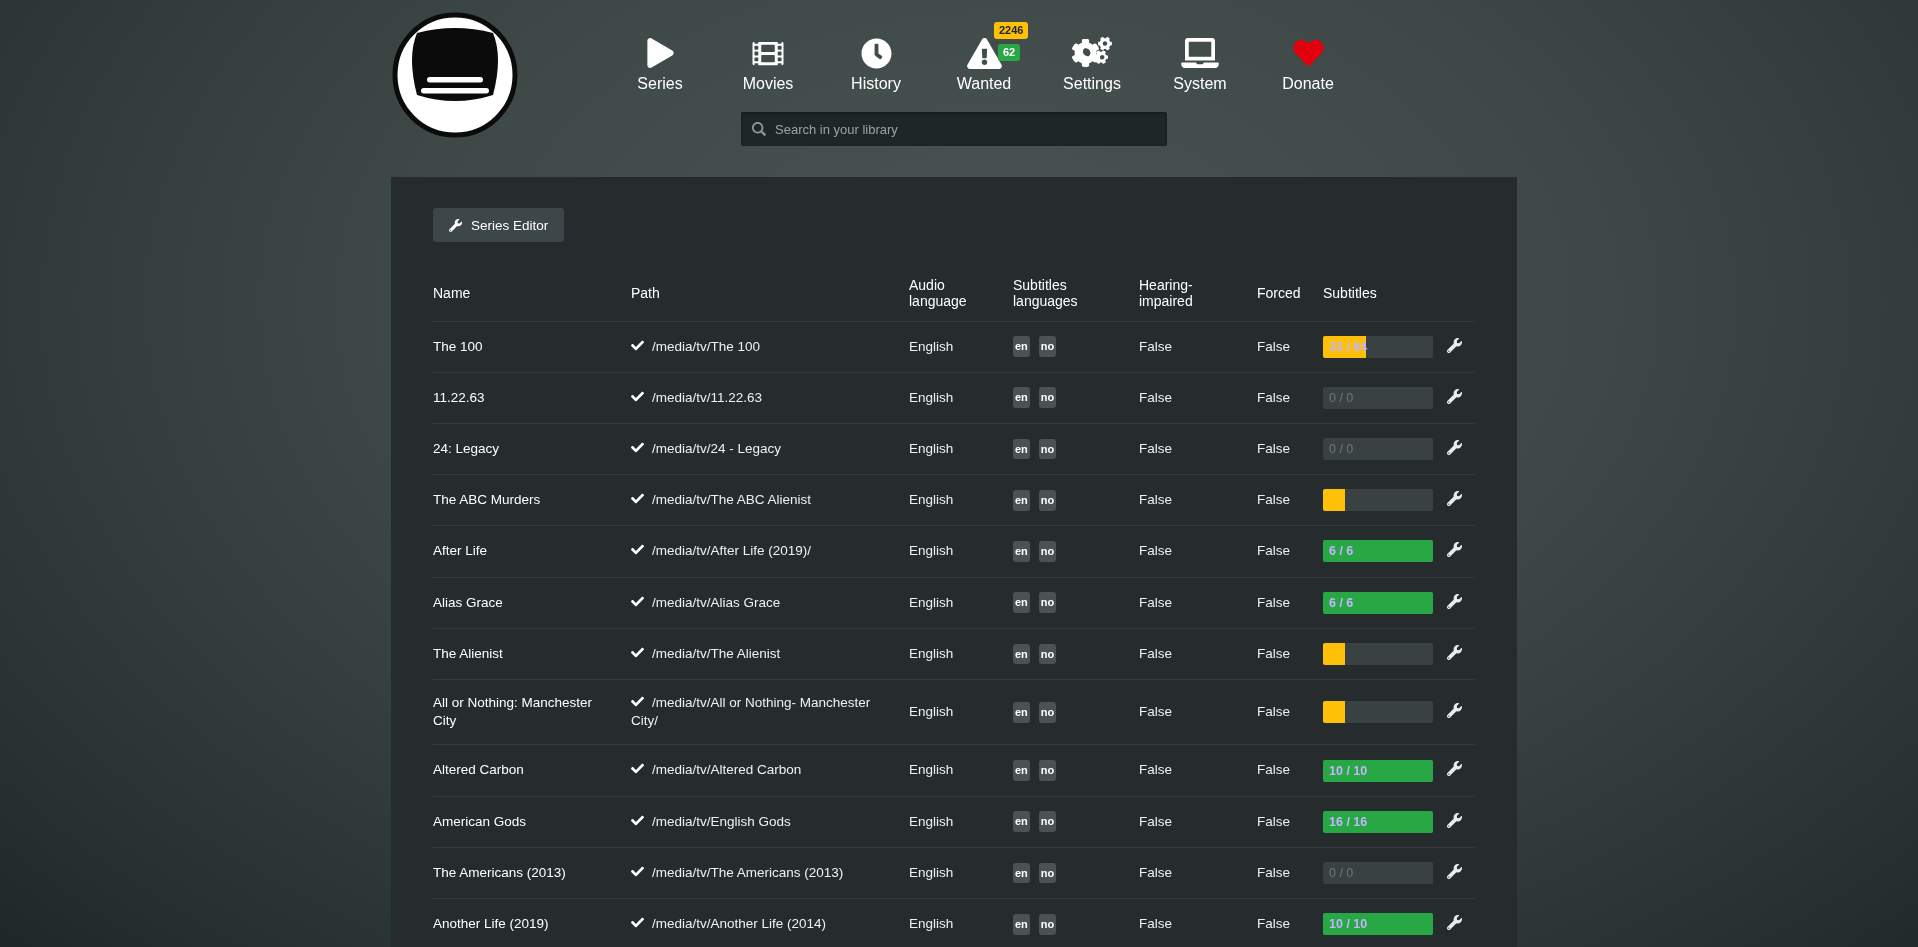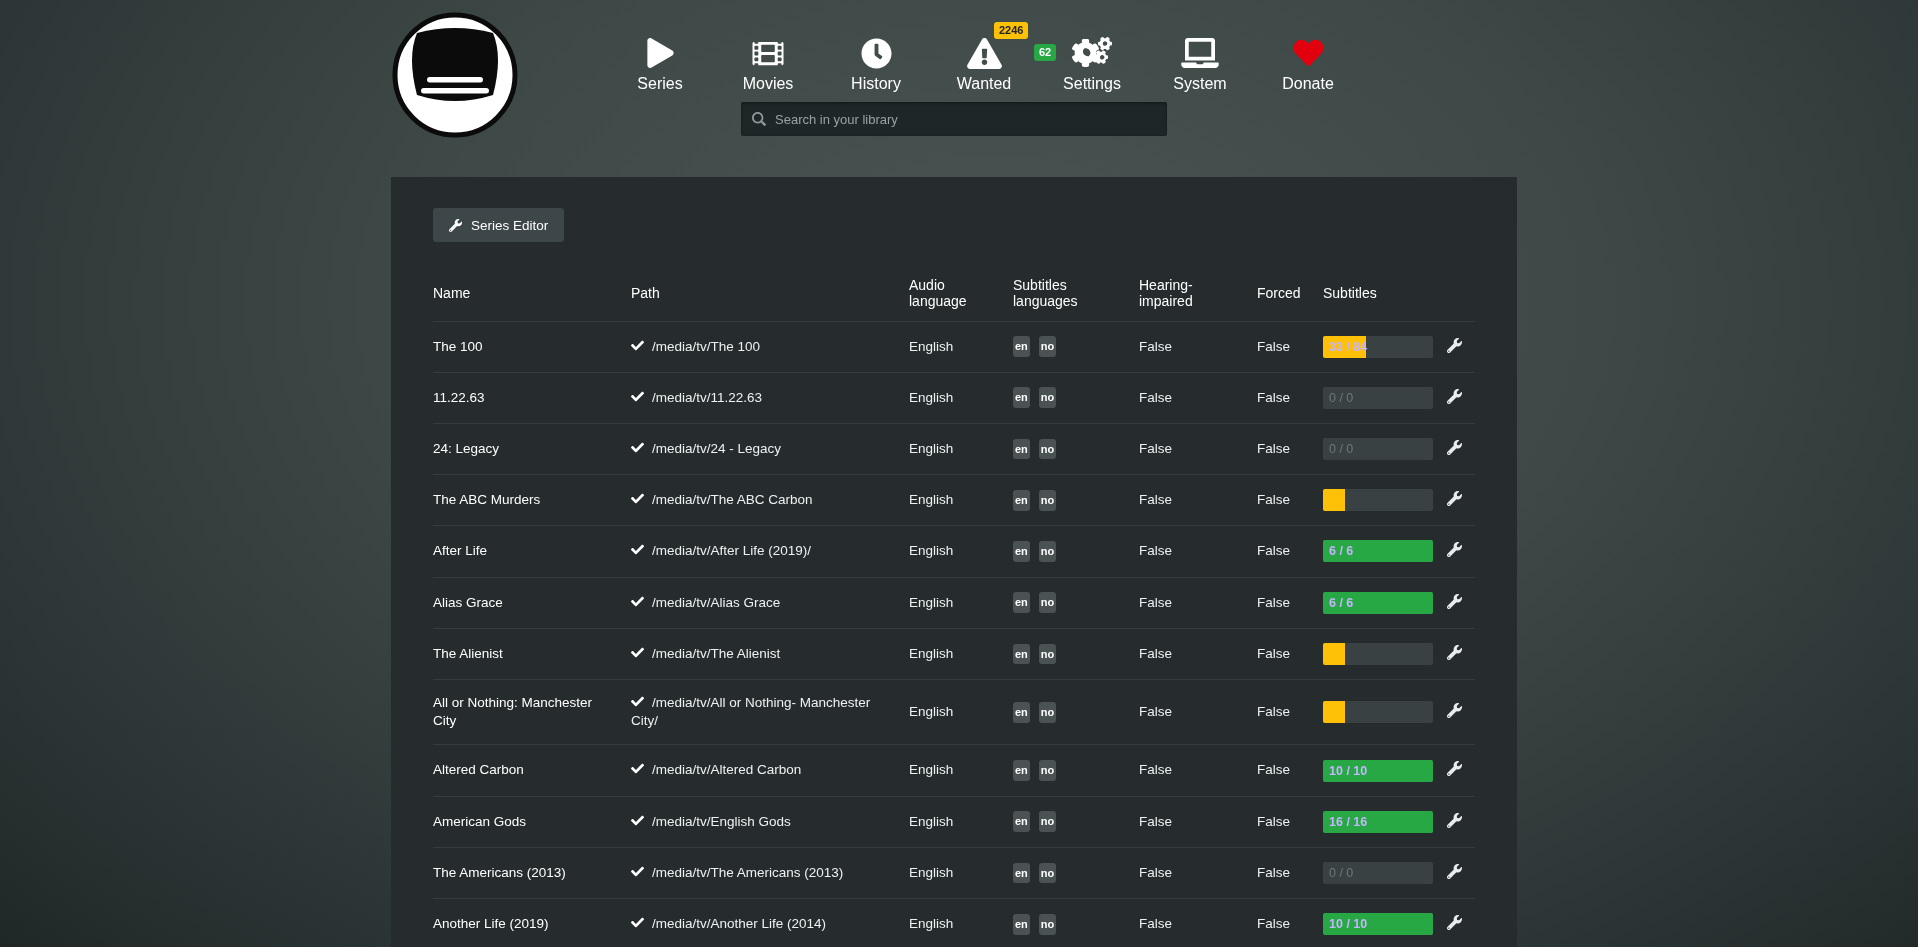--- a/index.html
+++ b/index.html
@@ -25,21 +25,21 @@
   .nav-icon svg { fill:#ffffff; }
   .nav-label { margin-top:3px; font-size:16px; color:#ffffff; }
   .nav-badge {
     position:absolute; font-size:11px; font-weight:bold; line-height:1;
     padding:3px 5px; border-radius:3px; z-index:3;
   }
   .badge-top { top:-12px; left:64px; color:#212529; }
   .badge-bottom { top:10px; left:68px; color:#ffffff; }
 
   .searchbar {
-    position:absolute; left:741px; top:102px; width:426px; height:34px;
+    position:absolute; left:741px; top:112px; width:426px; height:34px;
     background:#1e2627; border-radius:2px; display:flex; align-items:center;
     box-shadow: inset 0 1px 3px rgba(0,0,0,0.4);
   }
   .searchbar svg { fill:#8f9799; margin:0 9px 0 11px; }
   .searchbar input {
     flex:1; background:transparent; border:none; outline:none;
     color:#d6dadb; font-size:13px; font-family:"Liberation Sans", sans-serif; height:100%;
   }
   .searchbar input::placeholder { color:#9aa2a4; }
 
@@ -130,21 +130,21 @@
       <div class="nav-icon">
         <svg width="31" height="31" viewBox="0 0 512 512">
             <path d="M256,8C119,8,8,119,8,256S119,504,256,504,504,393,504,256,393,8,256,8Zm92.49,313h0l-20,25a16,16,0,0,1-22.49,2.5h0l-67-49.72a40,40,0,0,1-15-31.23V112a16,16,0,0,1,16-16h32a16,16,0,0,1,16,16V256l58,42.5A16,16,0,0,1,348.49,321Z"></path>
           </svg>
       </div>
       <div class="nav-label">History</div>
     </div>
 
     <div class="nav-item">
       <span class="nav-badge badge-top" style="background: rgb(255, 193, 7);">2246</span>
-      <span class="nav-badge badge-bottom" style="background: rgb(40, 167, 69); margin-left: 36px;">62</span>
+      <span class="nav-badge badge-bottom" style="background: rgb(40, 167, 69);">62</span>
       <div class="nav-icon">
         <svg width="35" height="31" viewBox="0 0 576 512">
             <path d="M569.517 440.013C587.975 472.007 564.806 512 527.94 512H48.054c-36.937 0-59.999-40.055-41.577-71.987L246.423 23.985c18.467-32.009 64.72-31.951 83.154 0l239.94 416.028zM288 354c-25.405 0-46 20.595-46 46s20.595 46 46 46 46-20.595 46-46-20.595-46-46-46zm-43.673-165.346l7.418 136c.347 6.364 5.609 11.346 11.982 11.346h48.546c6.373 0 11.635-4.982 11.982-11.346l7.418-136c.375-6.874-5.098-12.654-11.982-12.654h-63.383c-6.884 0-12.356 5.78-11.981 12.654z"></path>
           </svg>
       </div>
       <div class="nav-label">Wanted</div>
     </div>
 
     <div class="nav-item">
       <div class="nav-icon">
@@ -282,21 +282,21 @@
       <button class="wrench-btn"><svg width="15" height="15" viewBox="0 0 512 512">
                   <path d="M507.73 109.1c-2.24-9.03-13.54-12.09-20.12-5.51l-74.36 74.36-67.88-11.31-11.31-67.88 74.36-74.36c6.62-6.62 3.43-17.9-5.66-20.16-47.38-11.74-99.55.91-136.58 37.93-39.64 39.64-50.55 97.1-34.05 147.2L18.74 402.76c-24.99 24.99-24.99 65.51 0 90.5 24.99 24.99 65.51 24.99 90.5 0l213.21-213.21c50.12 16.71 107.47 5.68 147.37-34.22 37.07-37.07 49.7-89.32 37.91-136.73zM64 472c-13.25 0-24-10.75-24-24 0-13.26 10.75-24 24-24s24 10.74 24 24c0 13.25-10.75 24-24 24z"></path>
                 </svg></button>
     </td>
   </tr>
           <tr class="series-row">
     <td class="col-name"><span class="name-text">The ABC Murders</span></td>
     <td class="col-path">
       <span class="check"><svg width="13" height="13" viewBox="0 0 512 512">
                   <path d="M173.898 439.404l-166.4-166.4c-9.997-9.997-9.997-26.206 0-36.204l36.203-36.204c9.997-9.998 26.207-9.998 36.204 0L192 312.69 432.095 72.596c9.997-9.997 26.207-9.997 36.204 0l36.203 36.204c9.997 9.997 9.997 26.206 0 36.204l-294.4 294.401c-9.998 9.997-26.207 9.997-36.204-.001z"></path>
-                </svg></span><span class="path-text">/media/tv/The ABC Carbon</span>
+                </svg></span><span class="path-text">/media/tv/The ABC Alienist</span>
     </td>
     <td class="col-audio"><span>English</span></td>
     <td class="col-langs"><span class="lang-badge">en</span><span class="lang-badge">no</span></td>
     <td class="col-hi"><span>False</span></td>
     <td class="col-forced"><span>False</span></td>
     <td class="col-progress">
       <div class="progress">
         <div class="progress-fill" style="width: 20%; background: rgb(255, 193, 7);"></div>
         <span class="progress-text"></span>
       </div>

